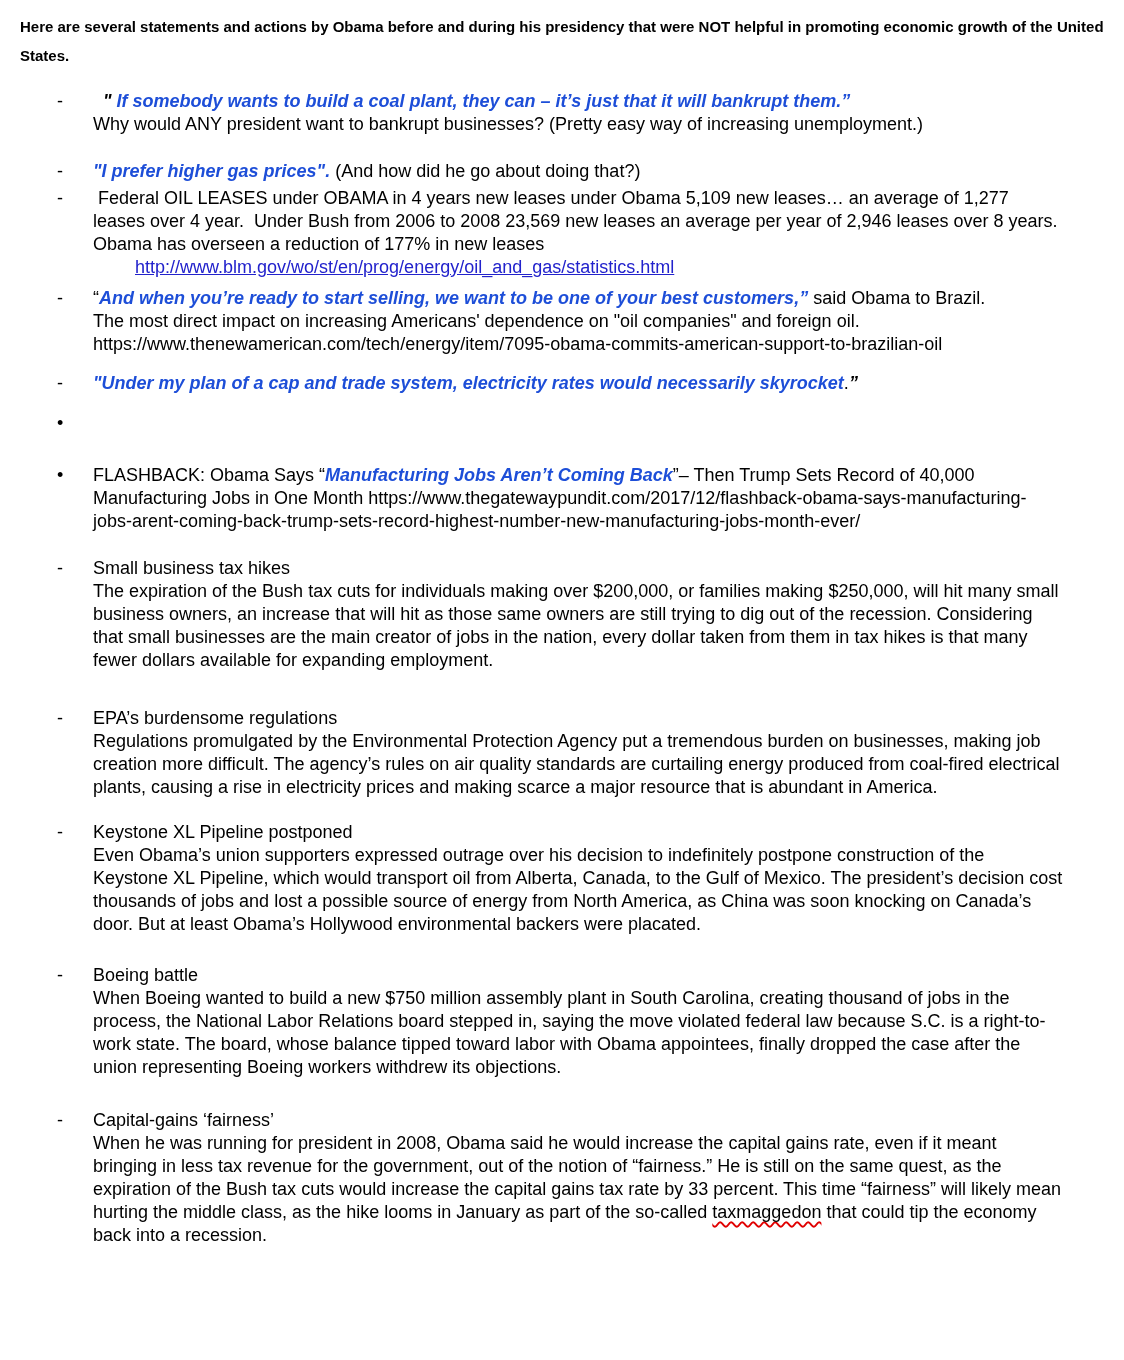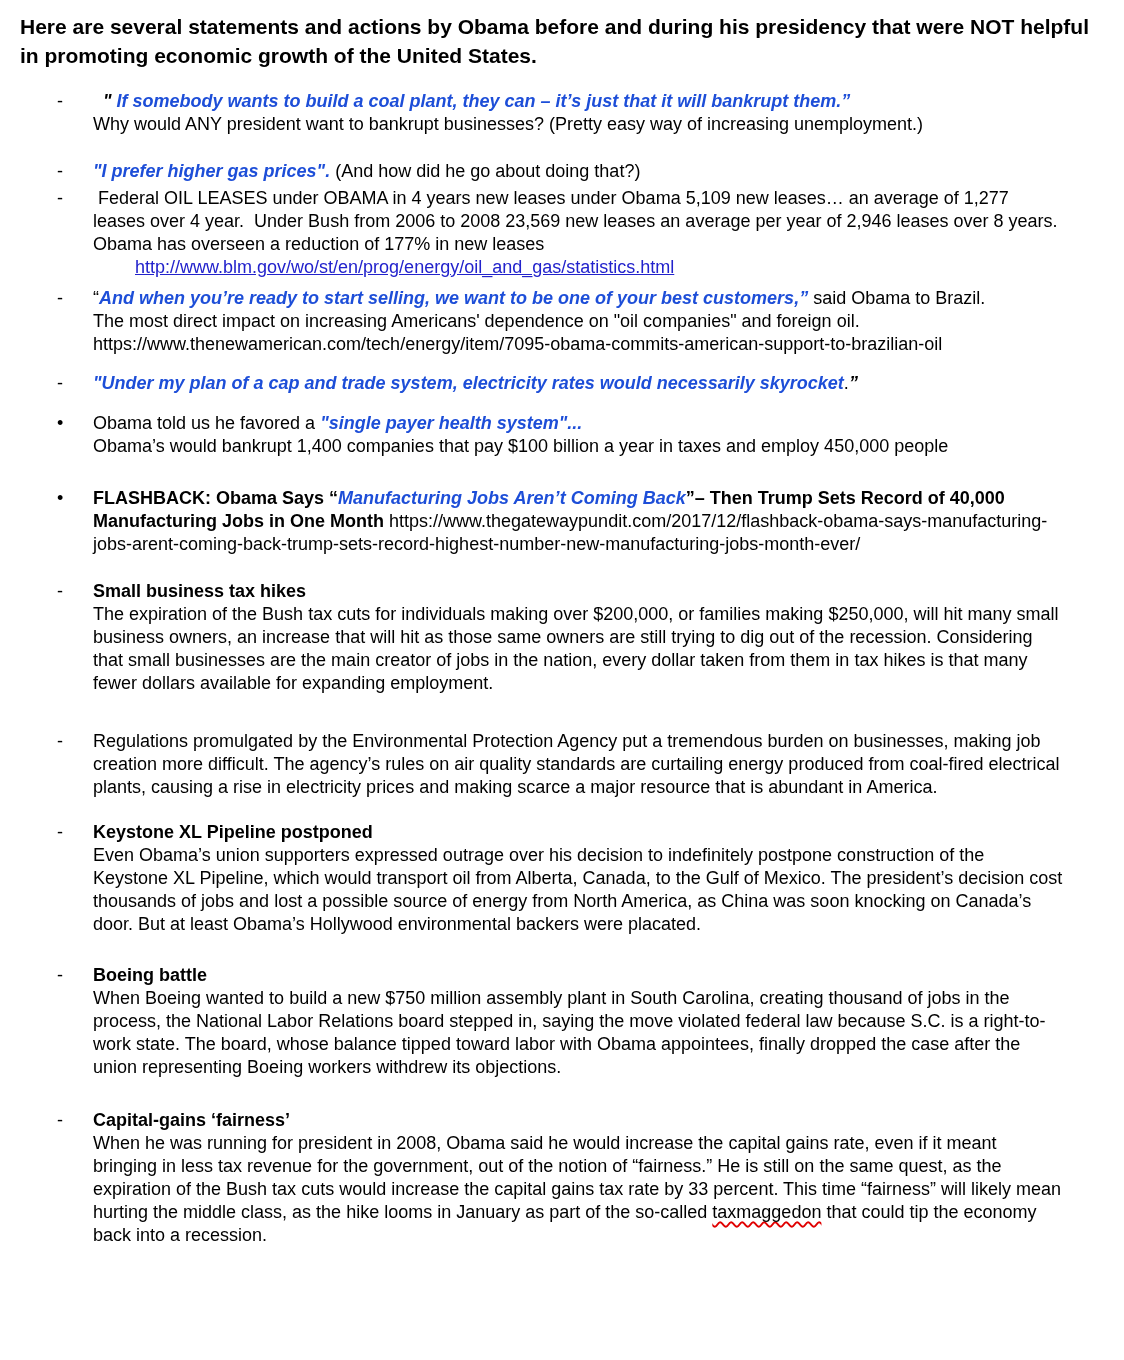--- a/index.html
+++ b/index.html
@@ -3,33 +3,33 @@
 <meta charset="utf-8">
 <style>
   html,body{margin:0;padding:0;background:#ffffff;}
   body{
     width:1124px;height:1360px;overflow:hidden;
     font-family:"Liberation Sans","DejaVu Sans",sans-serif;
     color:#000;
   }
   .page{padding:12px 20px 0 20px;}
   .heading{
-    font-size:21px;line-height:29px;font-weight:bold;margin:0;
+    font-size:15px;line-height:29px;font-weight:bold;margin:0;
     letter-spacing:0;
   }
   .list{margin:0;}
   .item{display:flex;align-items:flex-start;}
   .marker{
     flex:0 0 36px;margin-left:37px;width:36px;
     font-size:18px;line-height:23px;
   }
   .content{flex:1;max-width:970px;font-size:18px;line-height:23px;word-wrap:break-word;}
   .line{min-height:23px;}
   .run-n{}
-  .run-b{font-weight:bold;}
+  .run-b{font-weight:normal;}
   .run-bi{font-weight:bold;font-style:italic;}
   .run-r{color:#1d4ed8;font-weight:bold;font-style:italic;}
   .run-w{
     text-decoration:underline wavy #e00000;
     text-decoration-skip-ink:none;
     text-underline-offset:3px;
     text-decoration-thickness:2px;
     text-align:right;
   }
   a.run-l{color:#2222cc;text-decoration:underline;cursor:pointer;margin-left:42px;}
@@ -83,41 +83,38 @@
         </div>
       </div>
       <div class="item">
         <span class="marker">-</span>
         <div class="content">
           <div class="line"><span class="run-r">"Under my plan of a cap and trade system, electricity rates would necessarily skyrocket</span><span class="run-n">.</span><span class="run-bi">”</span></div>
         </div>
       </div>
       <div class="item">
         <span class="marker">•</span>
-        <div class="content">
-          <div class="line"><span class="run-n">Obama told us he favored a </span><span class="run-r">"single payer health system"...</span></div>
-          <div class="line"><span class="run-n">Obama’s would bankrupt 1,400 companies that pay $100 billion a year in taxes and employ 450,000 people</span></div>
-        </div>
       </div>
       <div class="item">
         <span class="marker">•</span>
         <div class="content">
           <div class="line"><span class="run-b">FLASHBACK: Obama Says “</span><span class="run-r">Manufacturing Jobs Aren’t Coming Back</span><span class="run-b">”– Then Trump Sets Record of 40,000 Manufacturing Jobs in One Month </span><span class="run-n">https://www.thegatewaypundit.com/2017/12/flashback-obama-says-manufacturing-jobs-arent-coming-back-trump-sets-record-highest-number-new-manufacturing-jobs-month-ever/</span></div>
         </div>
       </div>
       <div class="item">
         <span class="marker">-</span>
         <div class="content">
           <div class="line"><span class="run-b">Small business tax hikes</span></div>
           <div class="line"><span class="run-n">The expiration of the Bush tax cuts for individuals making over $200,000, or families making $250,000, will hit many small business owners, an increase that will hit as those same owners are still trying to dig out of the recession. Considering that small businesses are the main creator of jobs in the nation, every dollar taken from them in tax hikes is that many fewer dollars available for expanding employment.</span></div>
         </div>
       </div>
       <div class="item">
         <span class="marker">-</span>
         <div class="content">
+          <div class="line"><span class="run-b">EPA’s burdensome regulations</span></div>
           <div class="line"><span class="run-n">Regulations promulgated by the Environmental Protection Agency put a tremendous burden on businesses, making job creation more difficult. The agency’s rules on air quality standards are curtailing energy produced from coal-fired electrical plants, causing a rise in electricity prices and making scarce a major resource that is abundant in America.</span></div>
         </div>
       </div>
       <div class="item">
         <span class="marker">-</span>
         <div class="content">
           <div class="line"><span class="run-b">Keystone XL Pipeline postponed</span></div>
           <div class="line"><span class="run-n">Even Obama’s union supporters expressed outrage over his decision to indefinitely postpone construction of the Keystone XL Pipeline, which would transport oil from Alberta, Canada, to the Gulf of Mexico. The president’s decision cost thousands of jobs and lost a possible source of energy from North America, as China was soon knocking on Canada’s door. But at least Obama’s Hollywood environmental backers were placated.</span></div>
         </div>
       </div>

